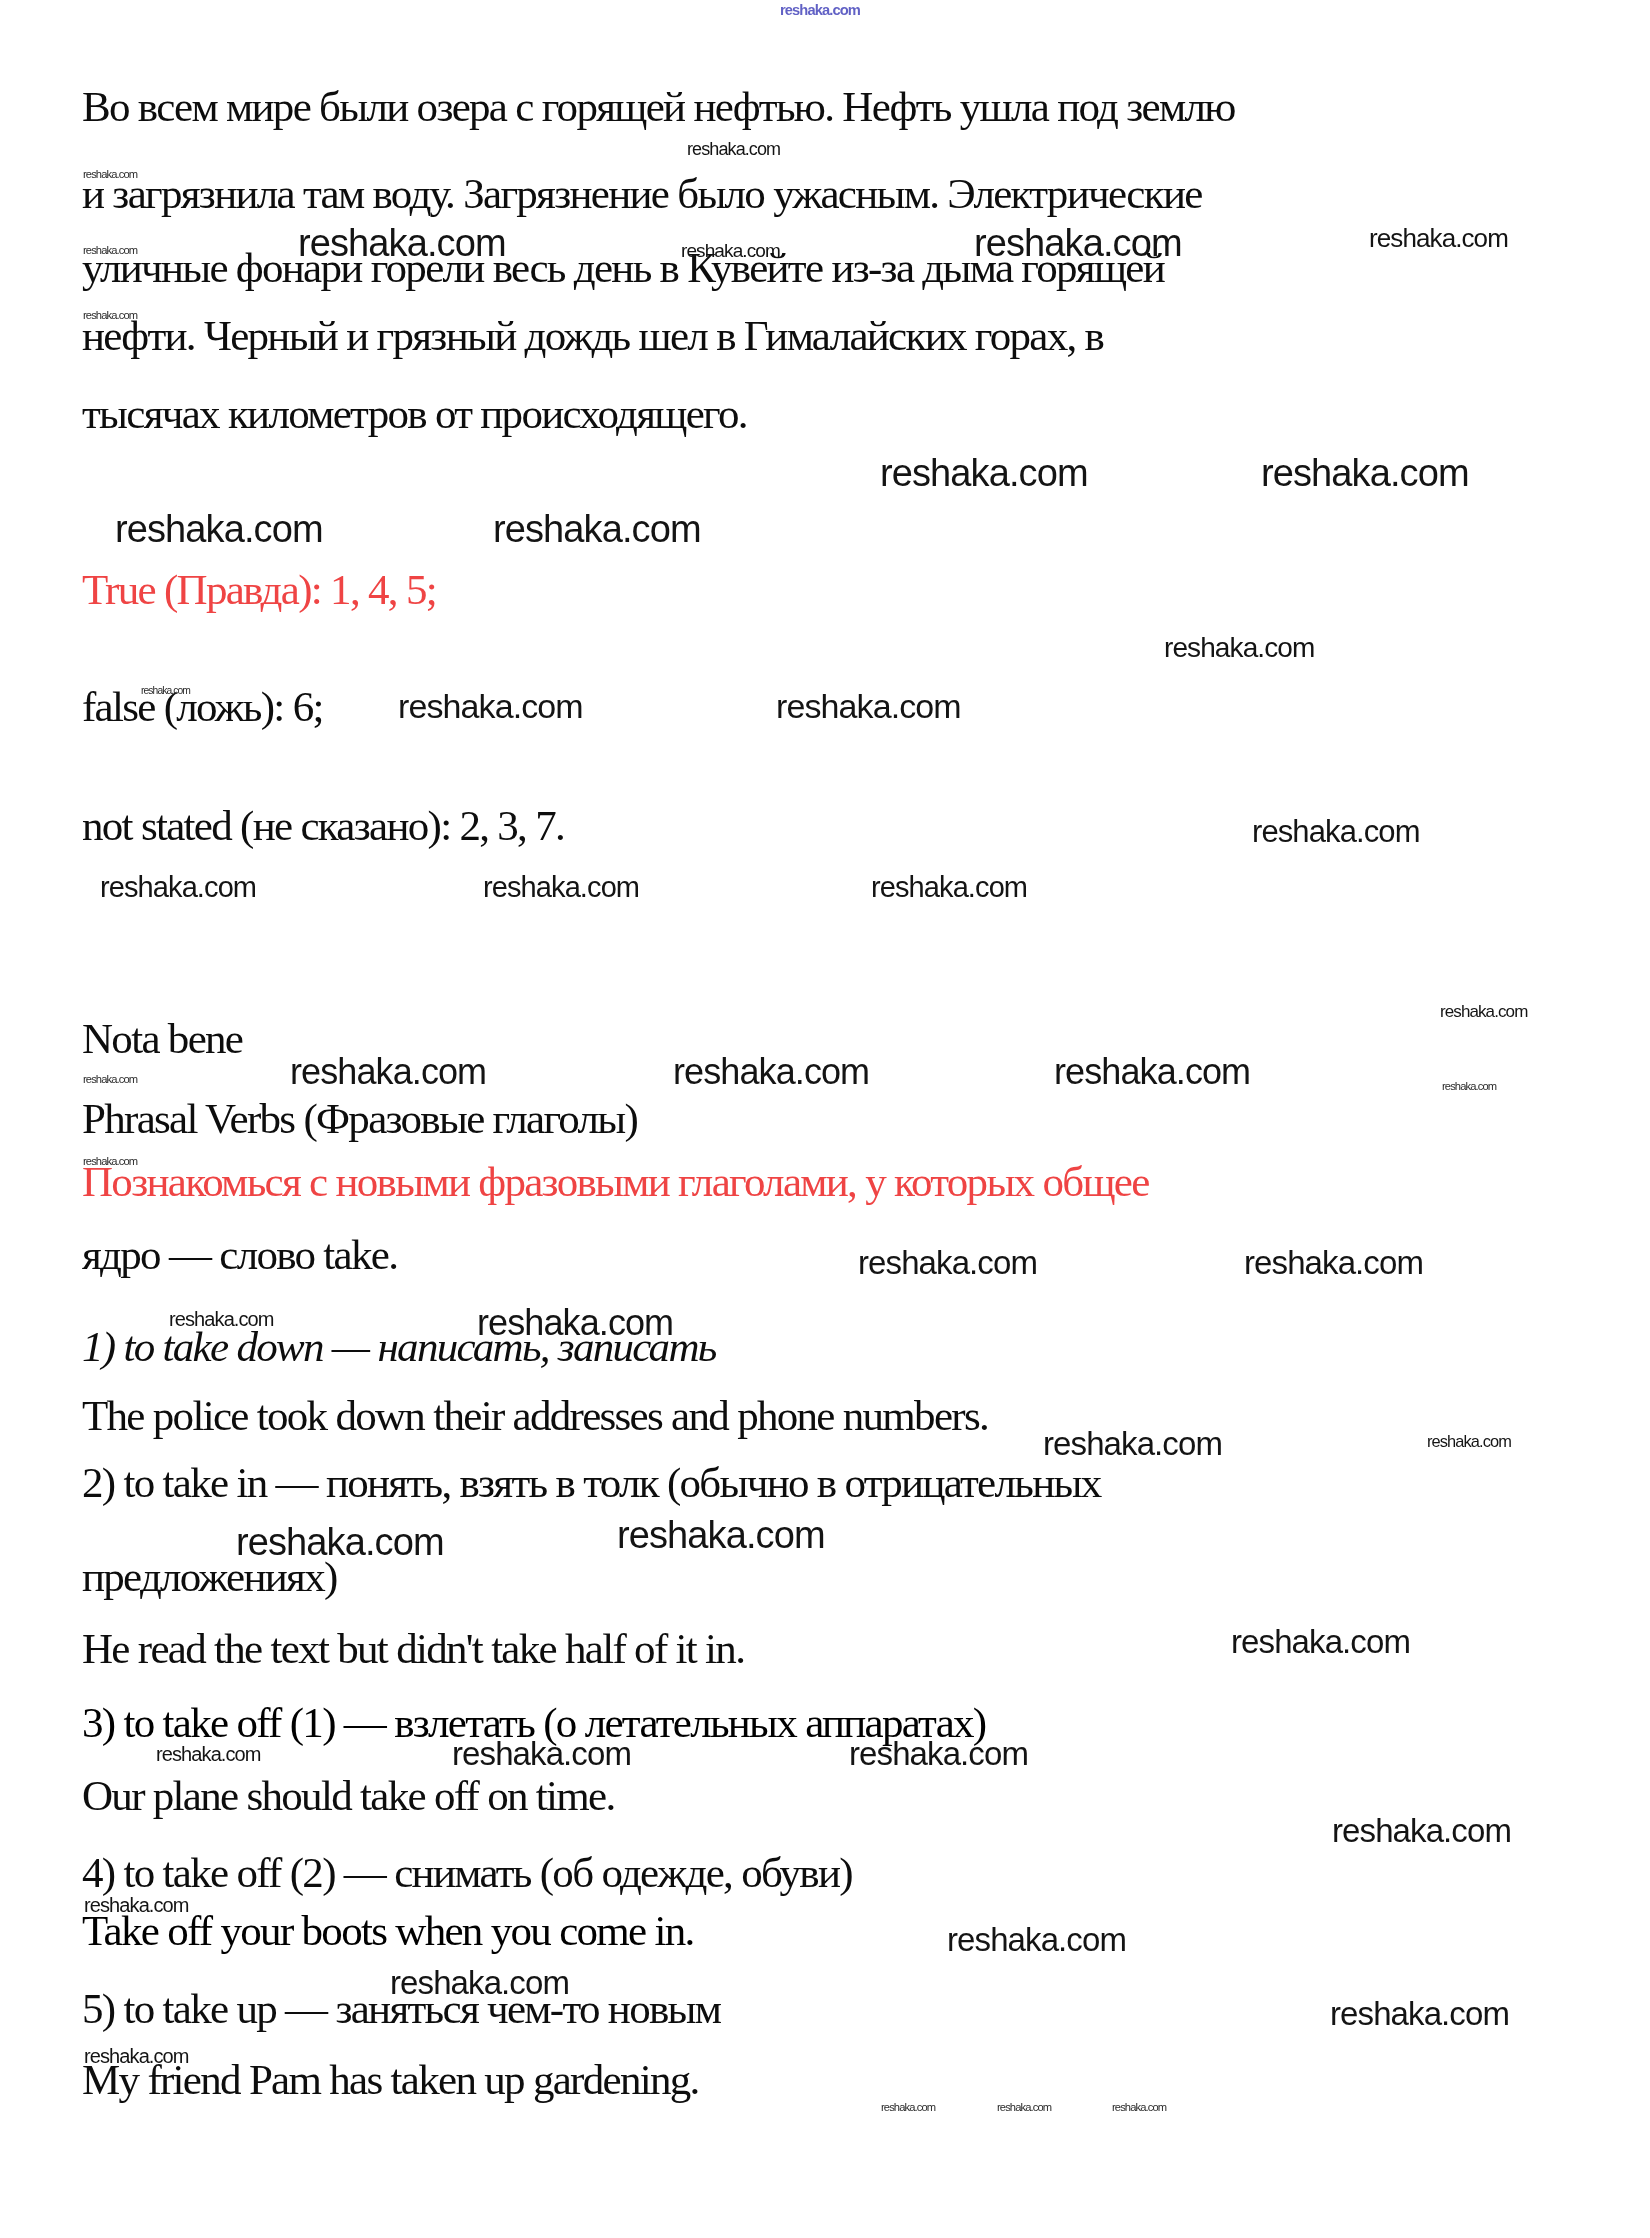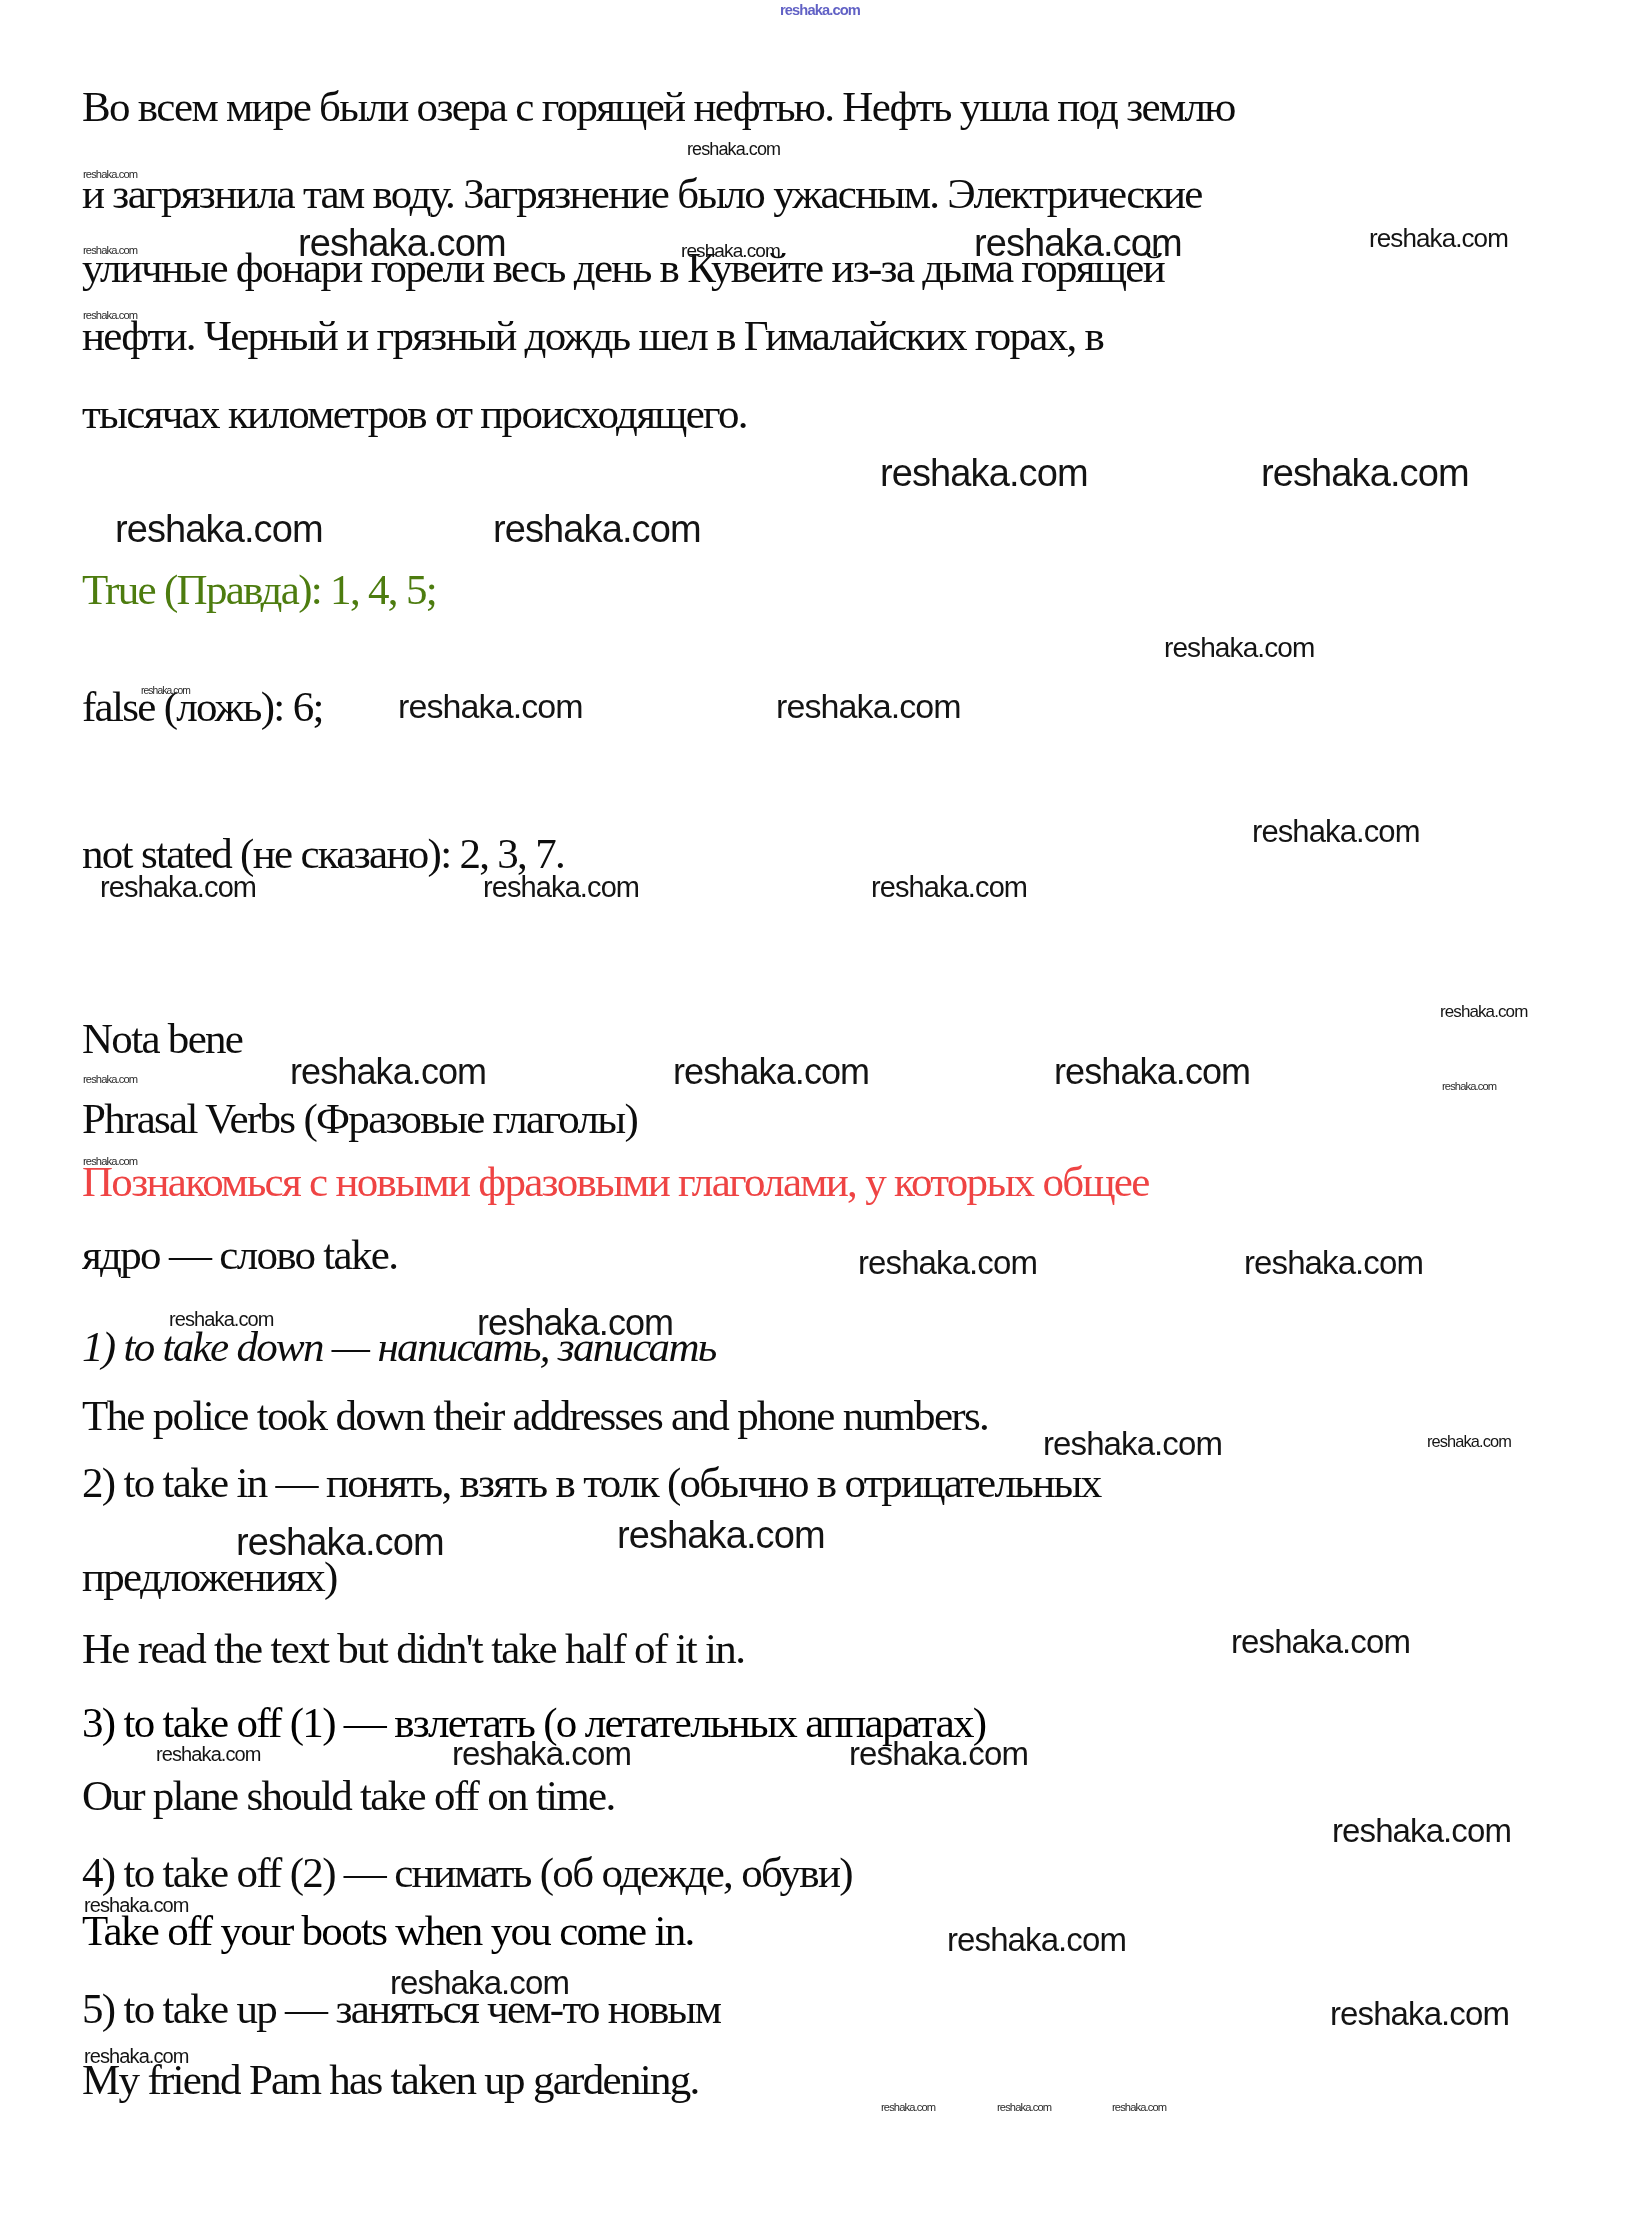--- a/index.html
+++ b/index.html
@@ -33,23 +33,23 @@
 </head>
 <body>
 
 <div class="page" style="width: 1651px; height: 2239px; background: rgb(255, 255, 255);">
   <div id="text-layer">
       <div class="line" style="top: 85px; color: rgb(13, 13, 13);">Во всем мире были озера с горящей нефтью. Нефть ушла под землю</div>
       <div class="line" style="top: 172px; color: rgb(13, 13, 13);">и загрязнила там воду. Загрязнение было ужасным. Электрические</div>
       <div class="line" style="top: 246px; color: rgb(13, 13, 13);">уличные фонари горели весь день в Кувейте из-за дыма горящей</div>
       <div class="line" style="top: 314px; color: rgb(13, 13, 13);">нефти. Черный и грязный дождь шел в Гималайских горах, в</div>
       <div class="line" style="top: 392px; color: rgb(13, 13, 13);">тысячах километров от происходящего.</div>
-      <div class="line" style="top: 568px; color: #4d7c0f;">True (Правда): 1, 4, 5;</div>
+      <div class="line" style="top: 568px; color: #ef4444;">True (Правда): 1, 4, 5;</div>
       <div class="line" style="top: 685px; color: rgb(13, 13, 13);">false (ложь): 6;</div>
-      <div class="line" style="top: 804px; color: rgb(13, 13, 13); margin-top: 28px;">not stated (не сказано): 2, 3, 7.</div>
+      <div class="line" style="top: 804px; color: rgb(13, 13, 13);">not stated (не сказано): 2, 3, 7.</div>
       <div class="line" style="top: 1017px; color: rgb(13, 13, 13);">Nota bene</div>
       <div class="line" style="top: 1097px; color: rgb(13, 13, 13);">Phrasal Verbs (Фразовые глаголы)</div>
       <div class="line" style="top: 1160px; color: #ef4444;">Познакомься с новыми фразовыми глаголами, у которых общее</div>
       <div class="line" style="top: 1233px; color: rgb(13, 13, 13);">ядро — слово take.</div>
       <div class="line" style="top: 1325px; color: rgb(13, 13, 13); font-style: italic;">1) to take down — написать, записать</div>
       <div class="line" style="top: 1394px; color: rgb(13, 13, 13);">The police took down their addresses and phone numbers.</div>
       <div class="line" style="top: 1461px; color: rgb(13, 13, 13);">2) to take in — понять, взять в толк (обычно в отрицательных</div>
       <div class="line" style="top: 1555px; color: rgb(13, 13, 13);">предложениях)</div>
       <div class="line" style="top: 1627px; color: rgb(13, 13, 13);">He read the text but didn't take half of it in.</div>
       <div class="line" style="top: 1701px; color: #000000;">3) to take off (1) — взлетать (о летательных аппаратах)</div>

